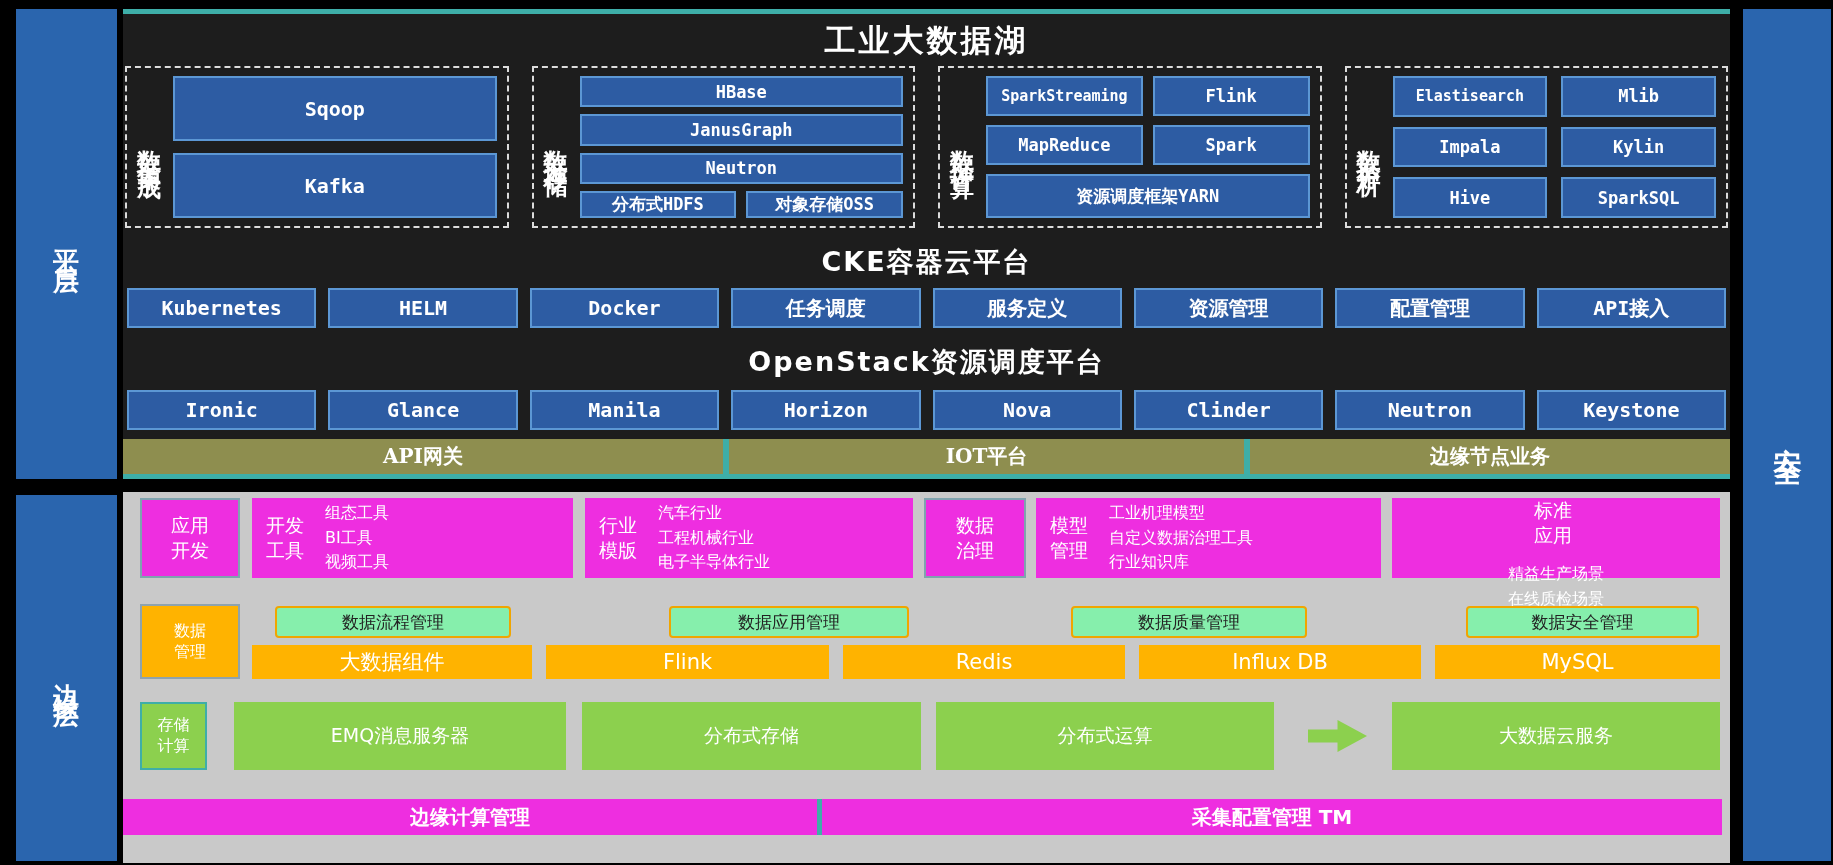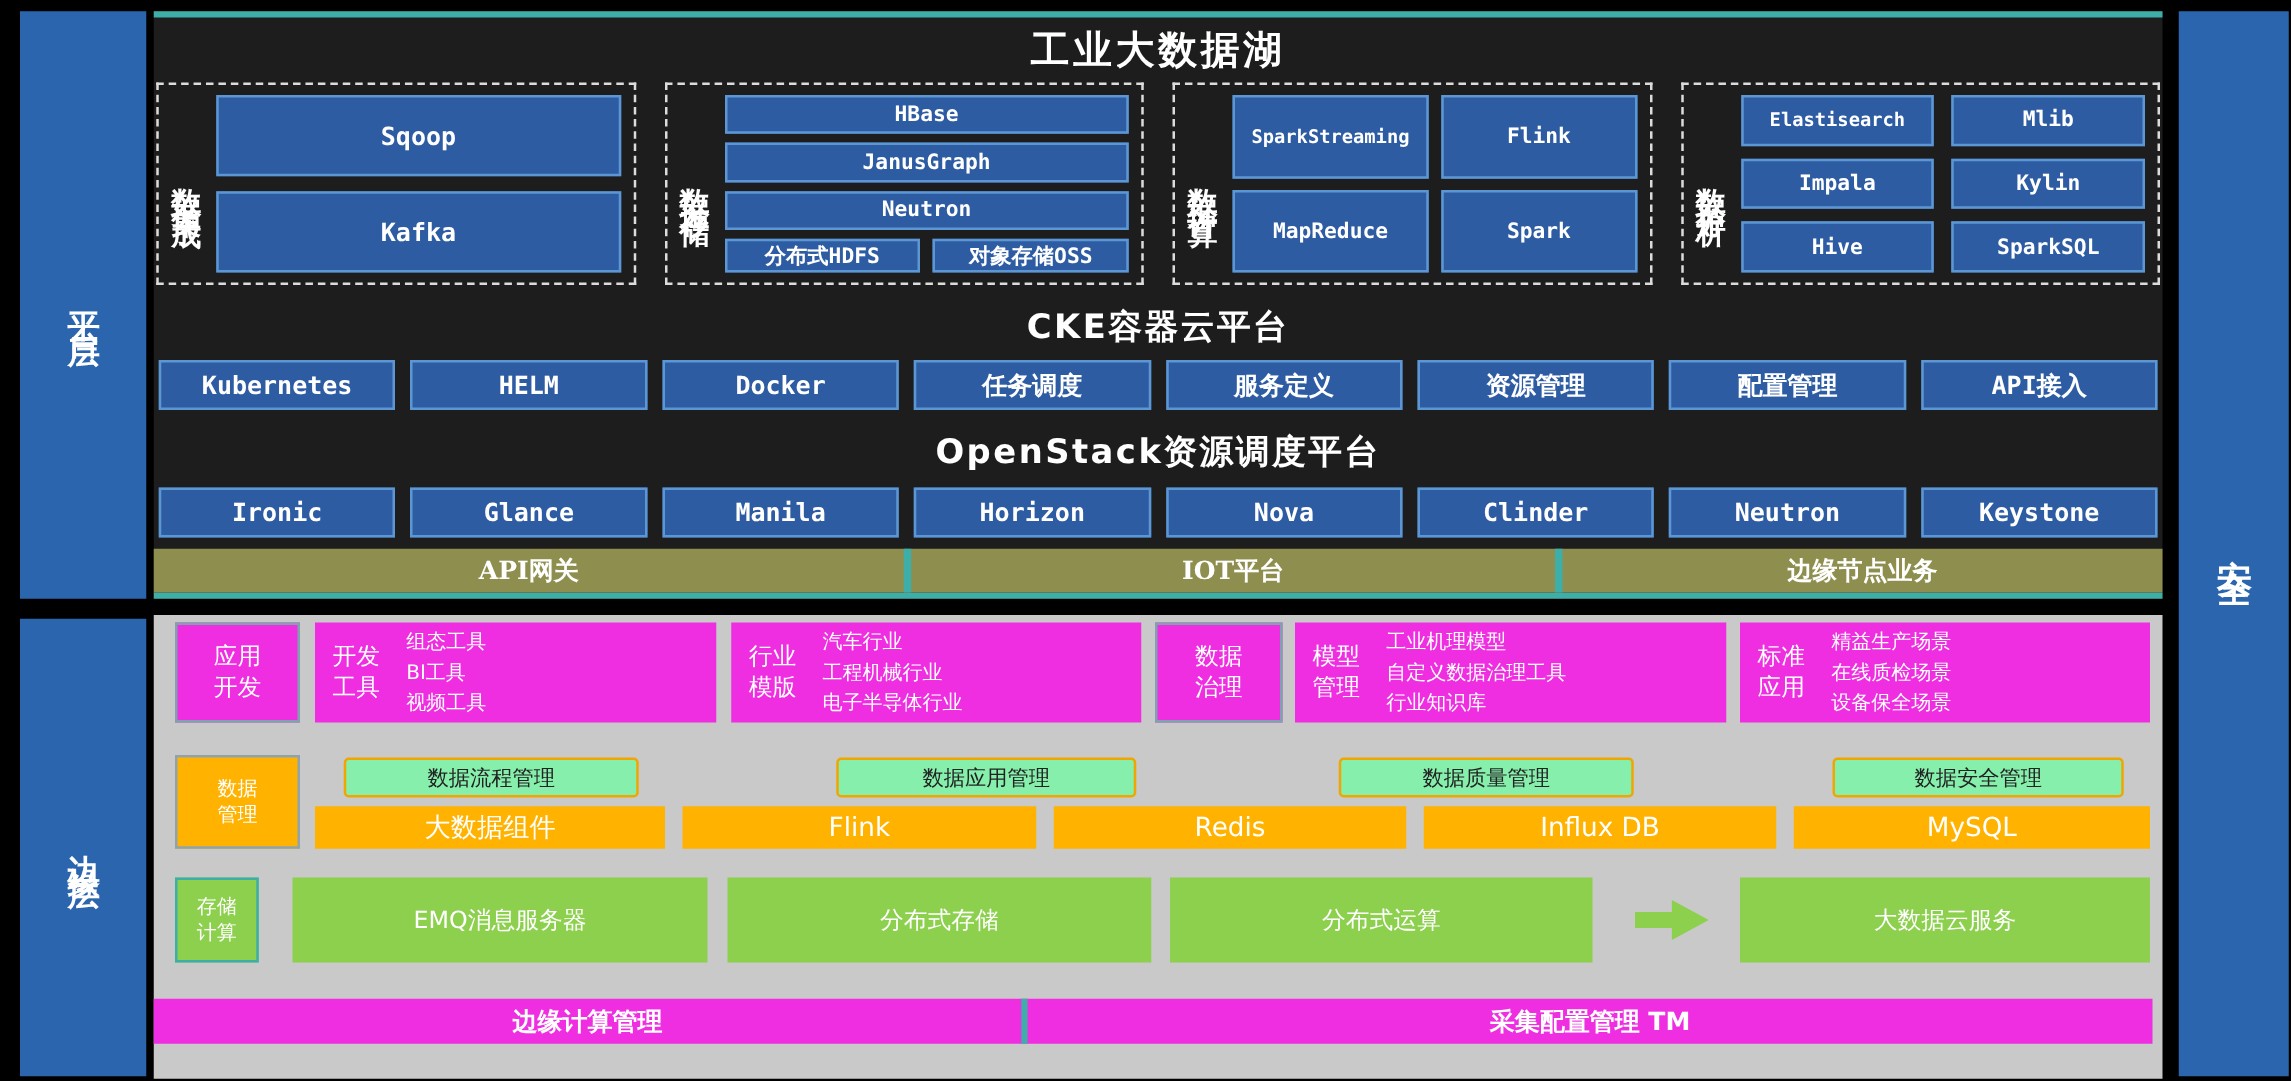--- a/index.html
+++ b/index.html
@@ -68,21 +68,21 @@
   
   .edge-panel { position: absolute; left: 123px; top: 492px; width: 1607px; height: 371px; background: #C9C9C9; }
   .mg { position: absolute; background: #EE2EE0; color: #fff; display: flex; align-items: center; justify-content: center; }
   .mg-row-item { top: 6px; height: 80px; }
   .mg-bordered { border: 2px solid #7FA3AE; }
   .mg-appdev   { left: 17px;   width: 100px; }
   .mg-devtools { left: 129px;  width: 321px; }
   .mg-industry { left: 462px;  width: 328px; }
   .mg-gov      { left: 801px;  width: 102px; }
   .mg-model    { left: 913px;  width: 345px; }
-  .mg-standard { left: 1269px; width: 328px; }
+  .mg-standard { left: 1269px; width: 328px; flex-direction: column; }
   .combo { justify-content: flex-start; padding: 0 14px; gap: 15px; text-align: left; }
   .c-label { font-size: 19px; width: 44px; line-height: 1.3; flex: none; }
   .c-lines { font-size: 16px; line-height: 1.55; }
   .wrap2 { width: 2.15em; display: inline-block; line-height: 1.3; text-align: center; font-size: 19px; }
   .wrap2.small { font-size: 16px; }
 
   .orange-label {
     position: absolute; left: 17px; top: 112px; width: 100px; height: 75px;
     background: #FFB300; border: 2px solid #8FA3AD; color: #fff;
     display: flex; align-items: center; justify-content: center;
@@ -172,20 +172,21 @@
         <div class="v-label">数据计算</div>
         <div class="g-items med">
           <div class="row">
             <div class="blue-btn xs">SparkStreaming</div>
             <div class="blue-btn sm">Flink</div>
           </div>
           <div class="row">
             <div class="blue-btn sm">MapReduce</div>
             <div class="blue-btn sm">Spark</div>
           </div>
+          <div class="blue-btn sm">资源调度框架YARN</div>
         </div>
       </div>
 
       <div class="lake-group">
         <div class="v-label">数据分析</div>
         <div class="g-grid">
           <div class="blue-btn xs">Elastisearch</div>
           <div class="blue-btn sm">Mlib</div>
           <div class="blue-btn sm">Impala</div>
           <div class="blue-btn sm">Kylin</div>

